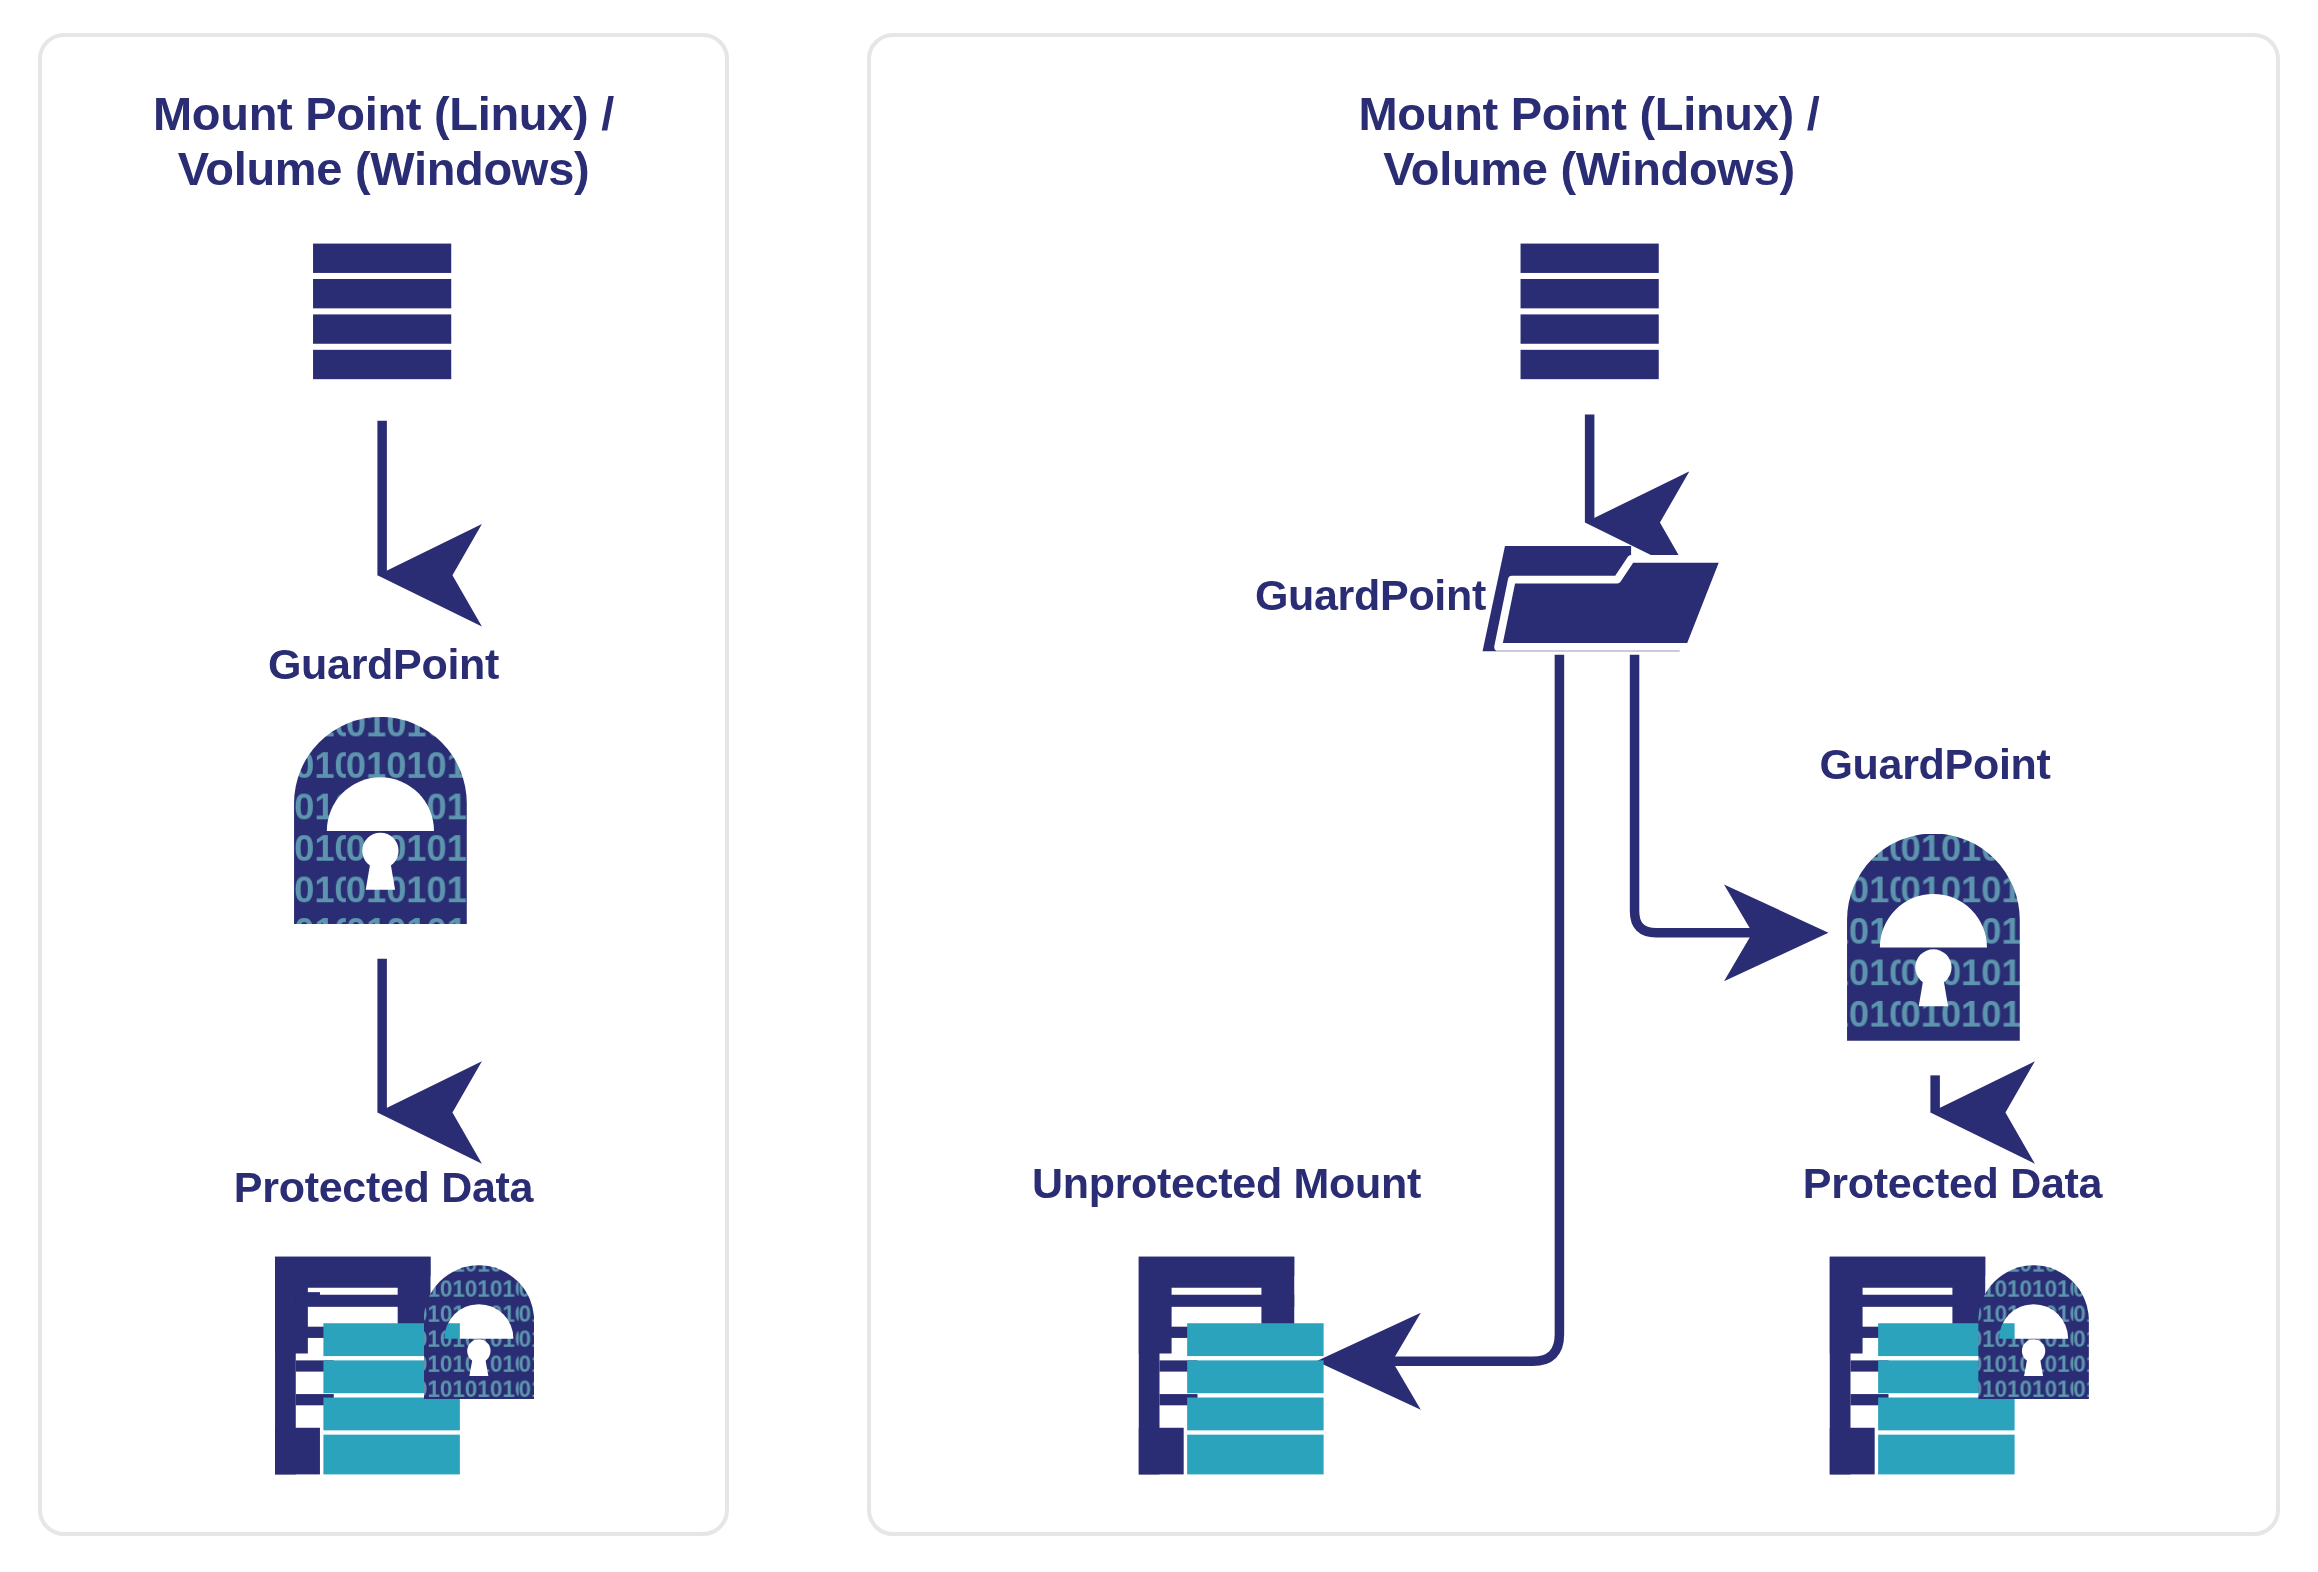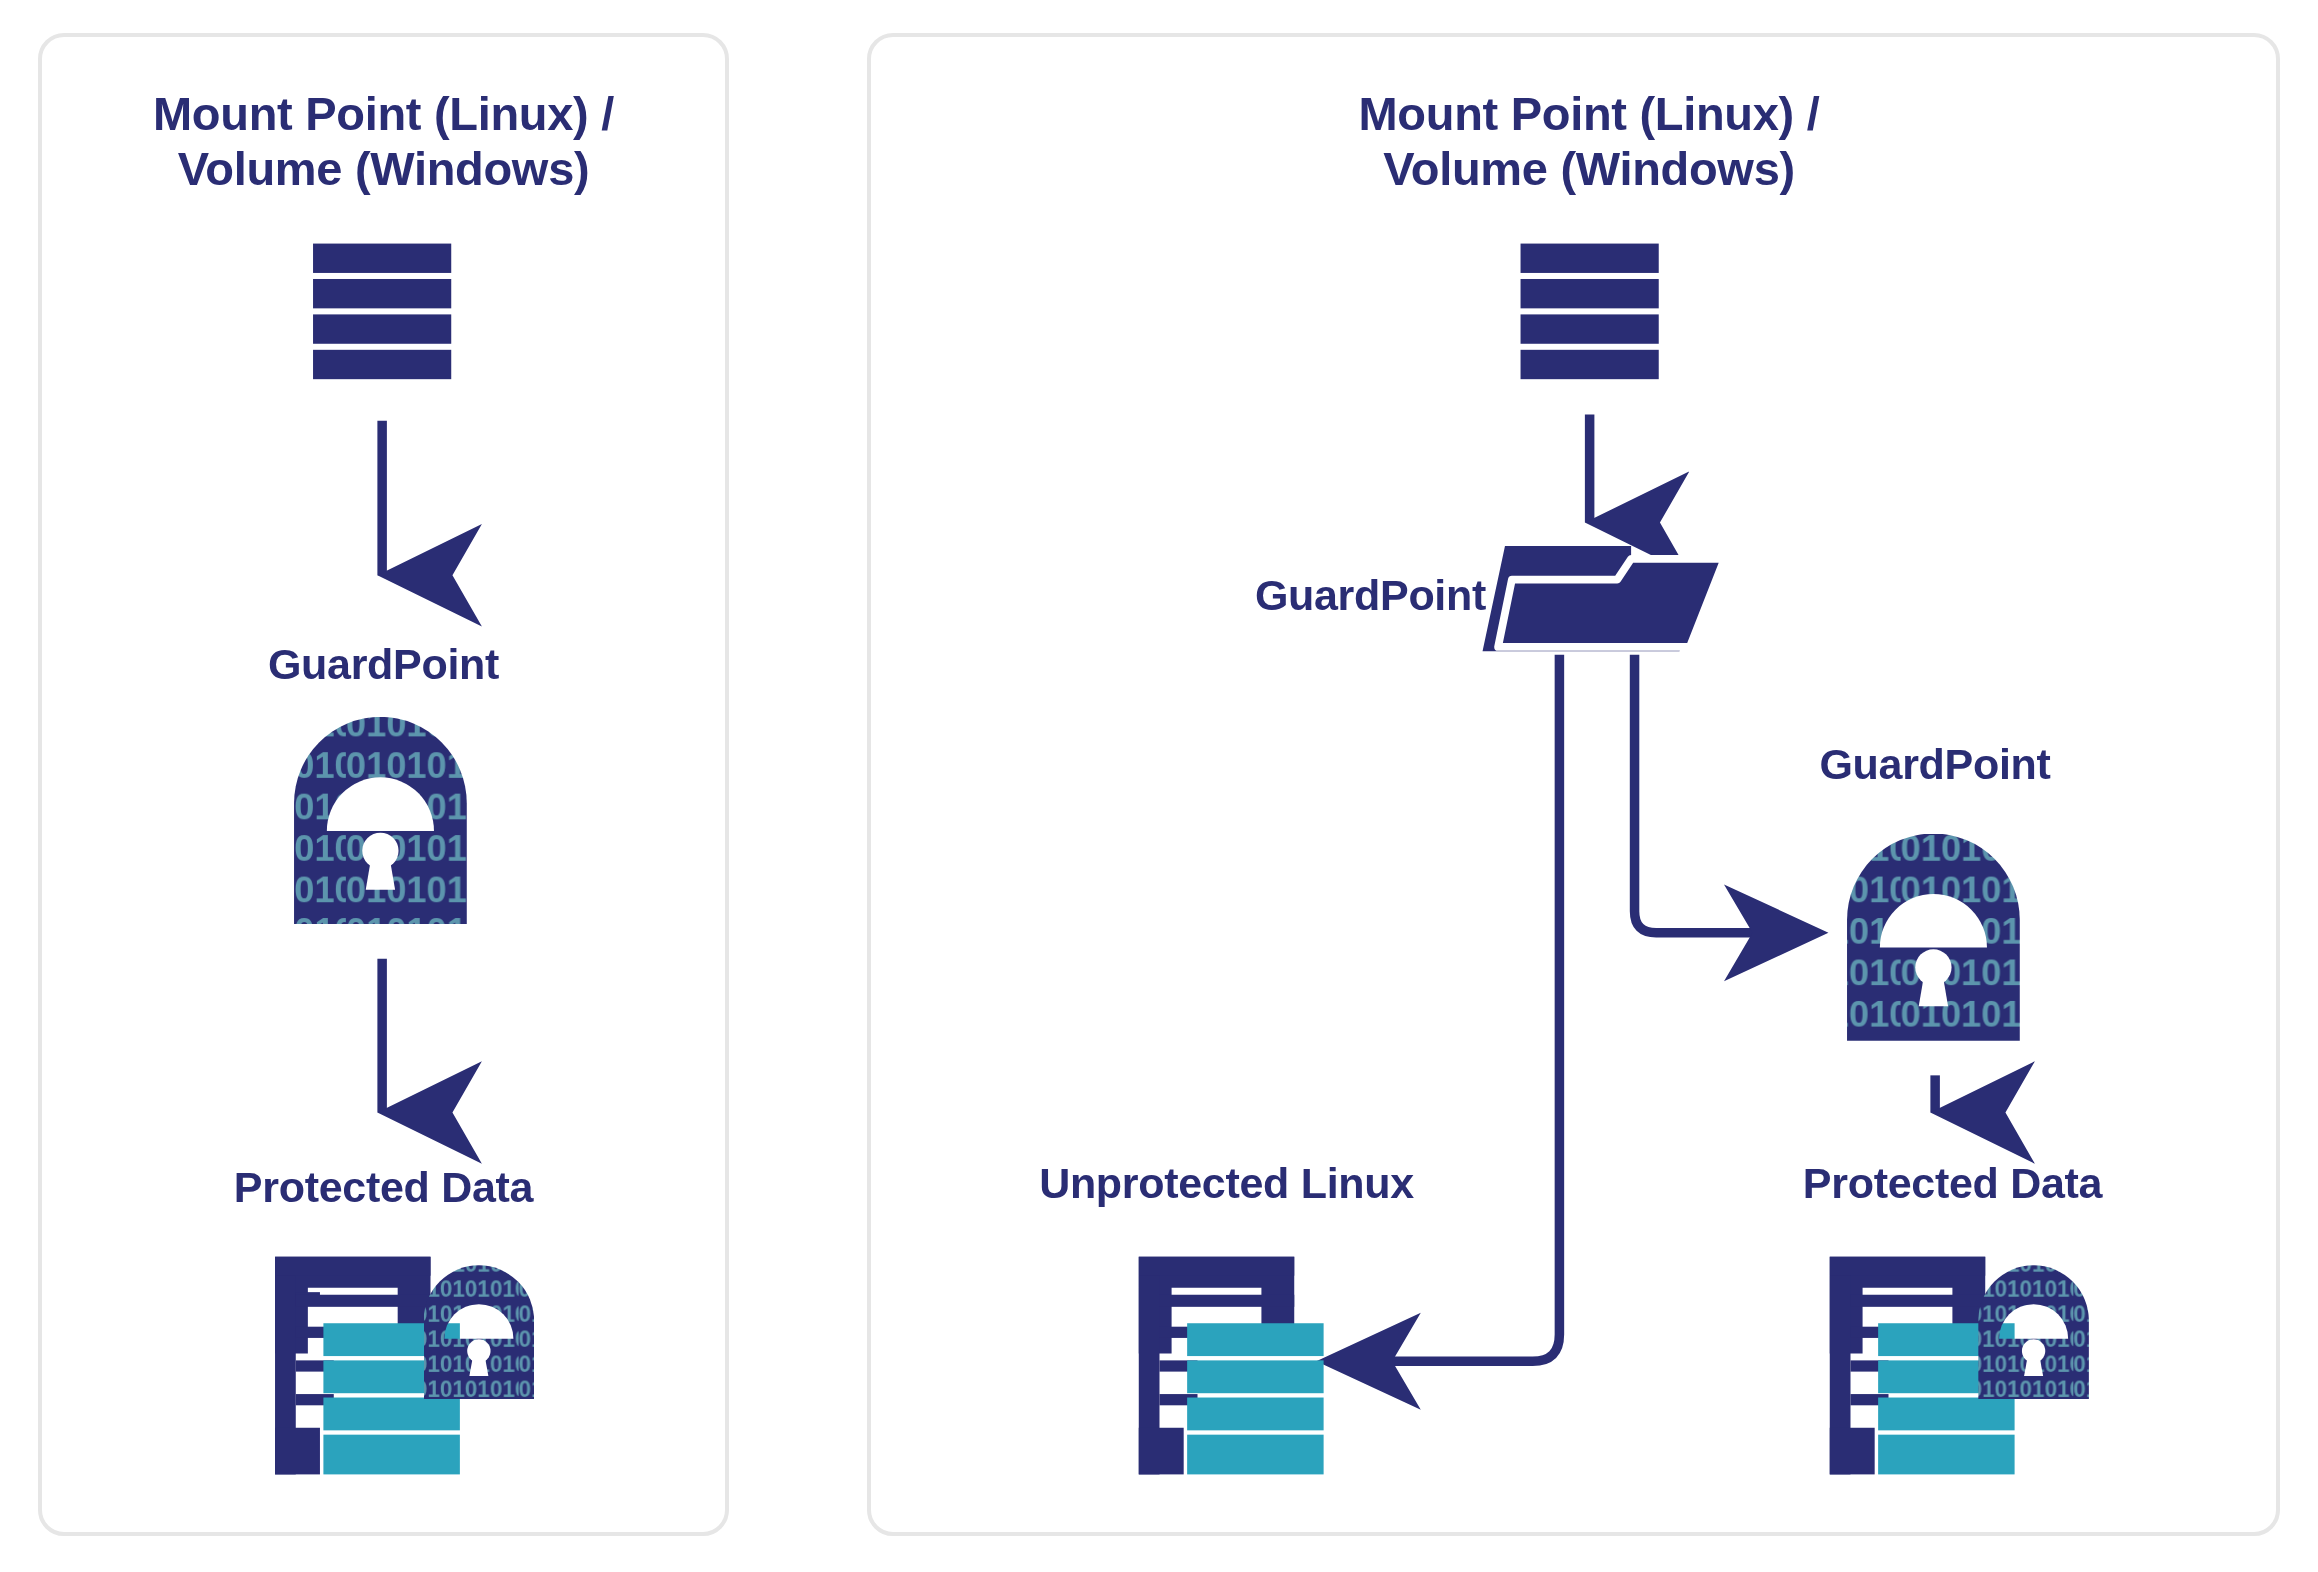--- a/index.html
+++ b/index.html
@@ -204,18 +204,18 @@
 
   <div class="label node" style="left:55px; top:1162px; width:657px;">Protected Data</div>
 
   <div class="label heading" style="left:1140px; top:86px; width:898px;">Mount Point (Linux) /
 Volume (Windows)</div>
 
   <div class="label node" style="left:1192px; top:570px; width:294px; text-align:right;">GuardPoint</div>
 
   <div class="label node" style="left:1719px; top:739px; width:432px;">GuardPoint</div>
 
-  <div class="label node" style="left:950px; top:1158px; width:553px;">Unprotected Linux</div>
+  <div class="label node" style="left:950px; top:1158px; width:553px;">Unprotected Mount</div>
 
   <div class="label node" style="left:1676px; top:1158px; width:553px;">Protected Data</div>
 
 </div>
 
 
 </body></html>

